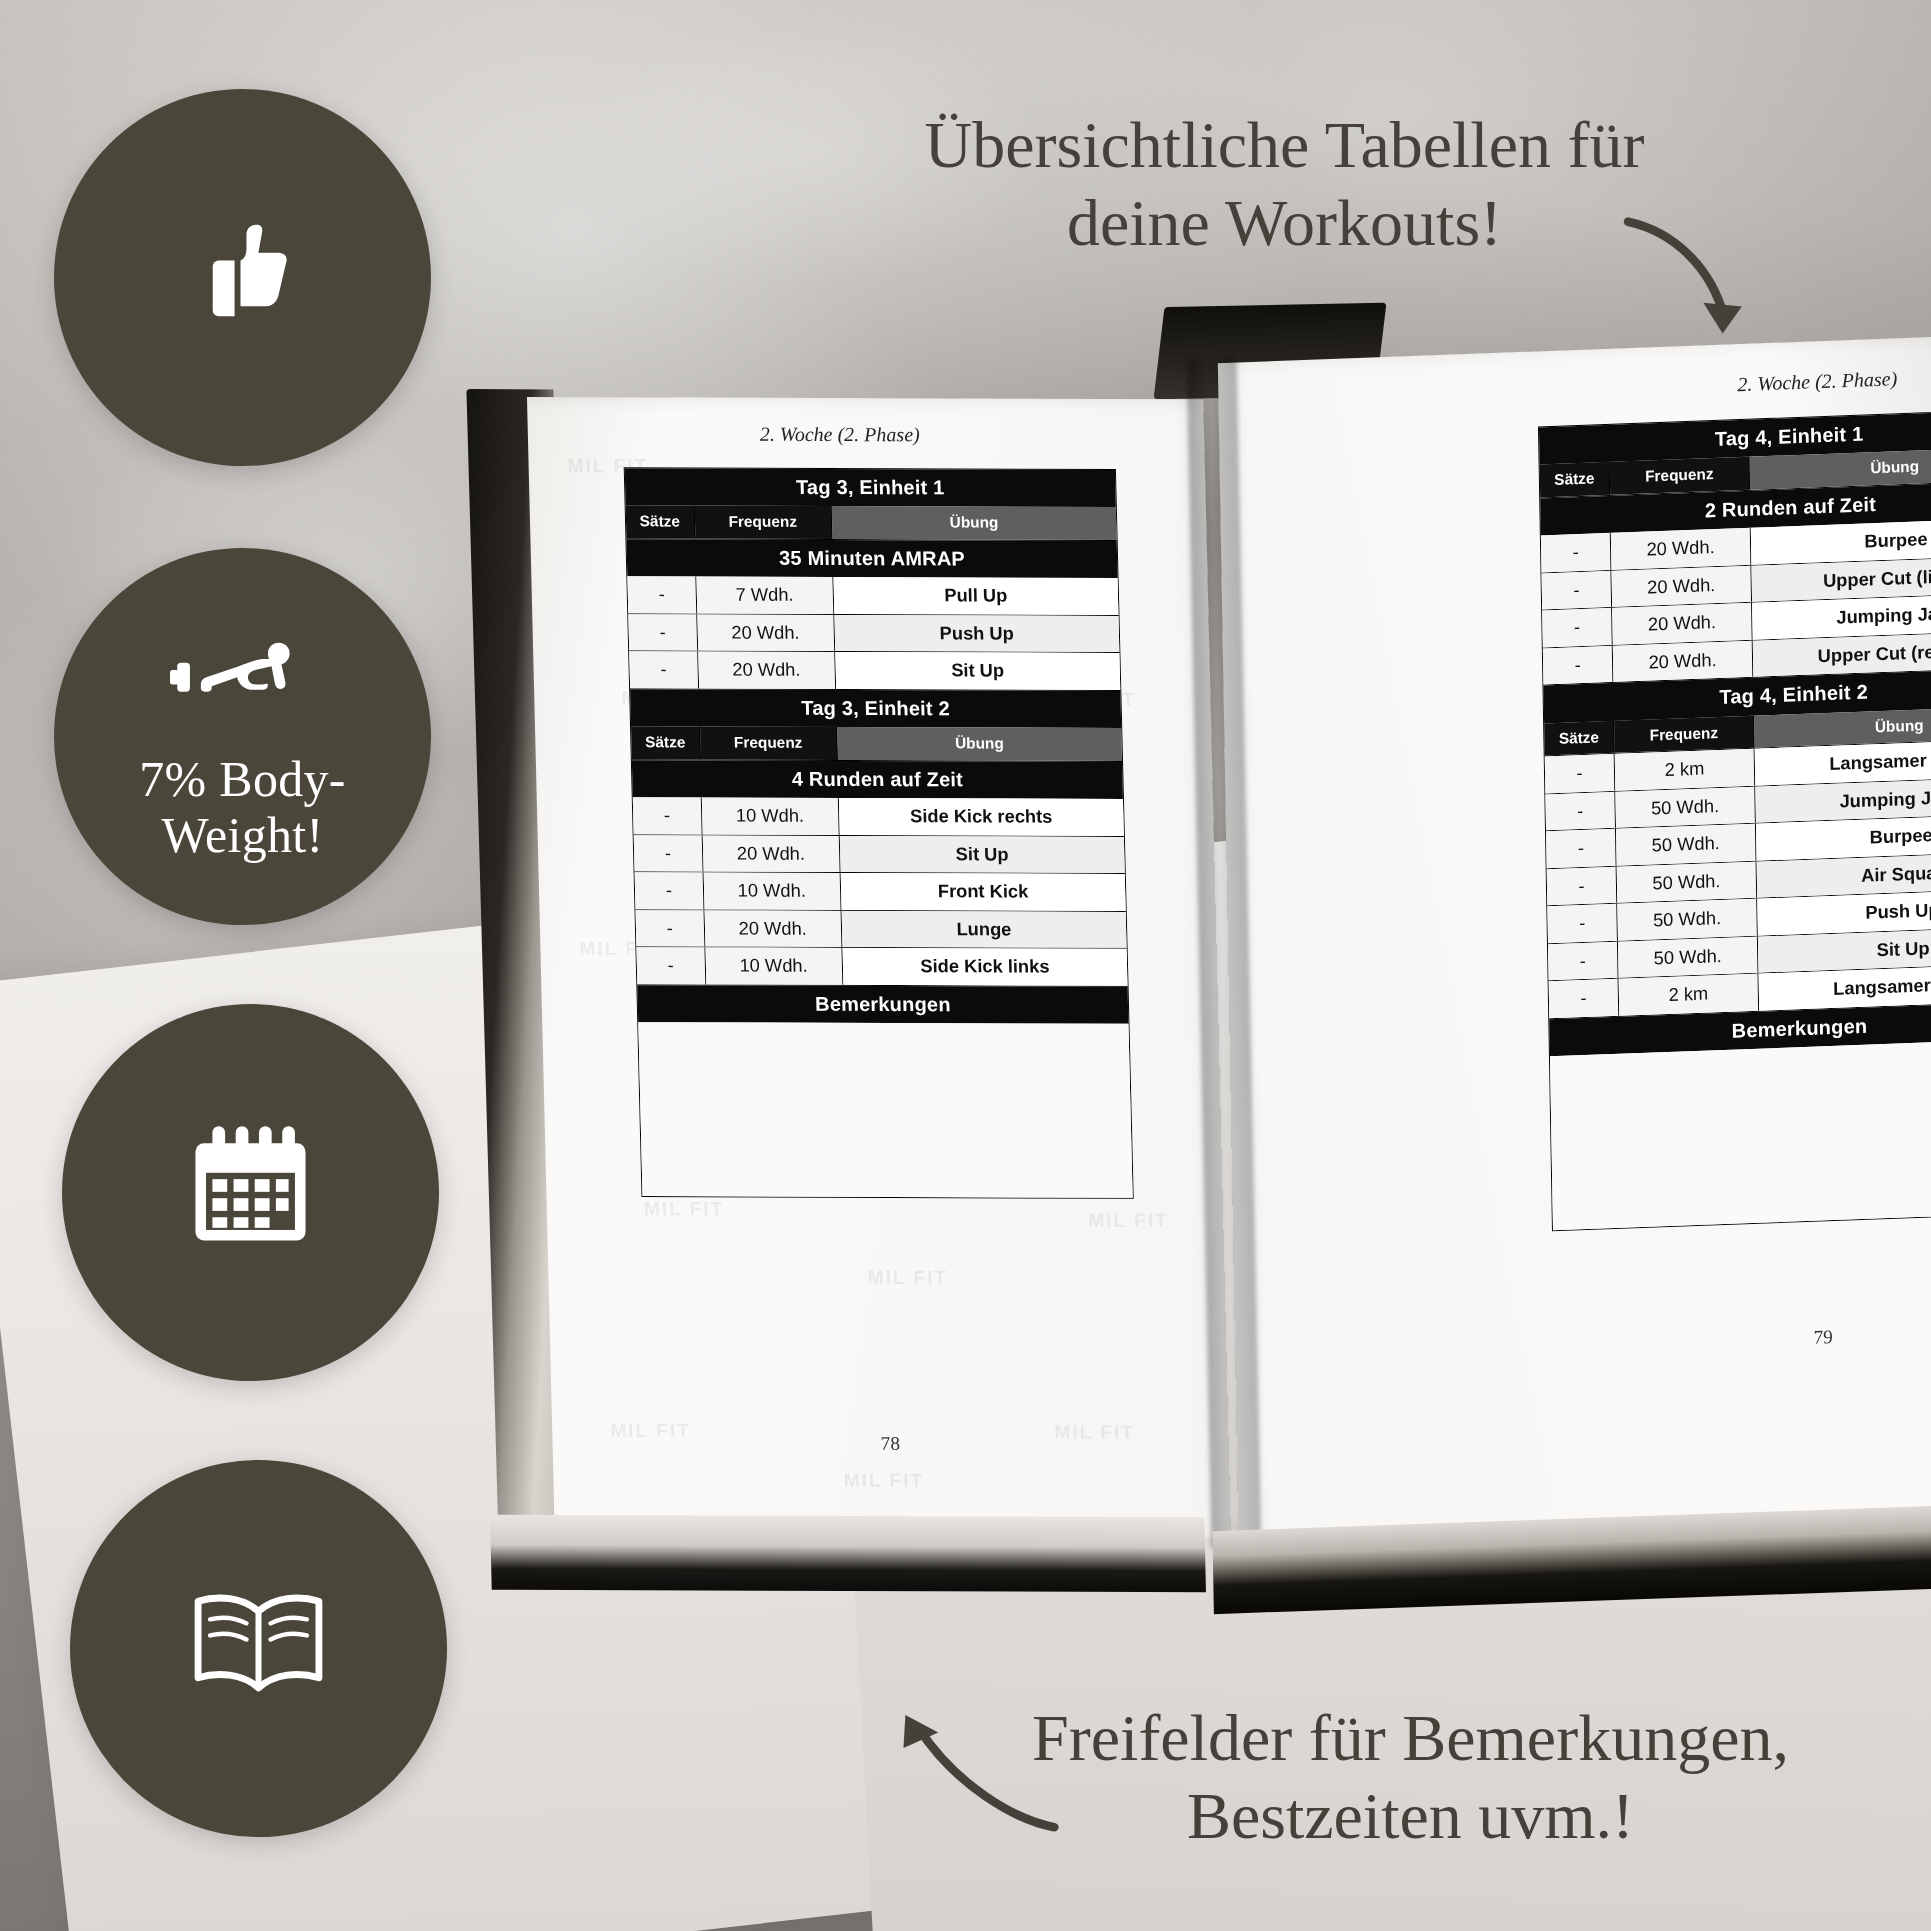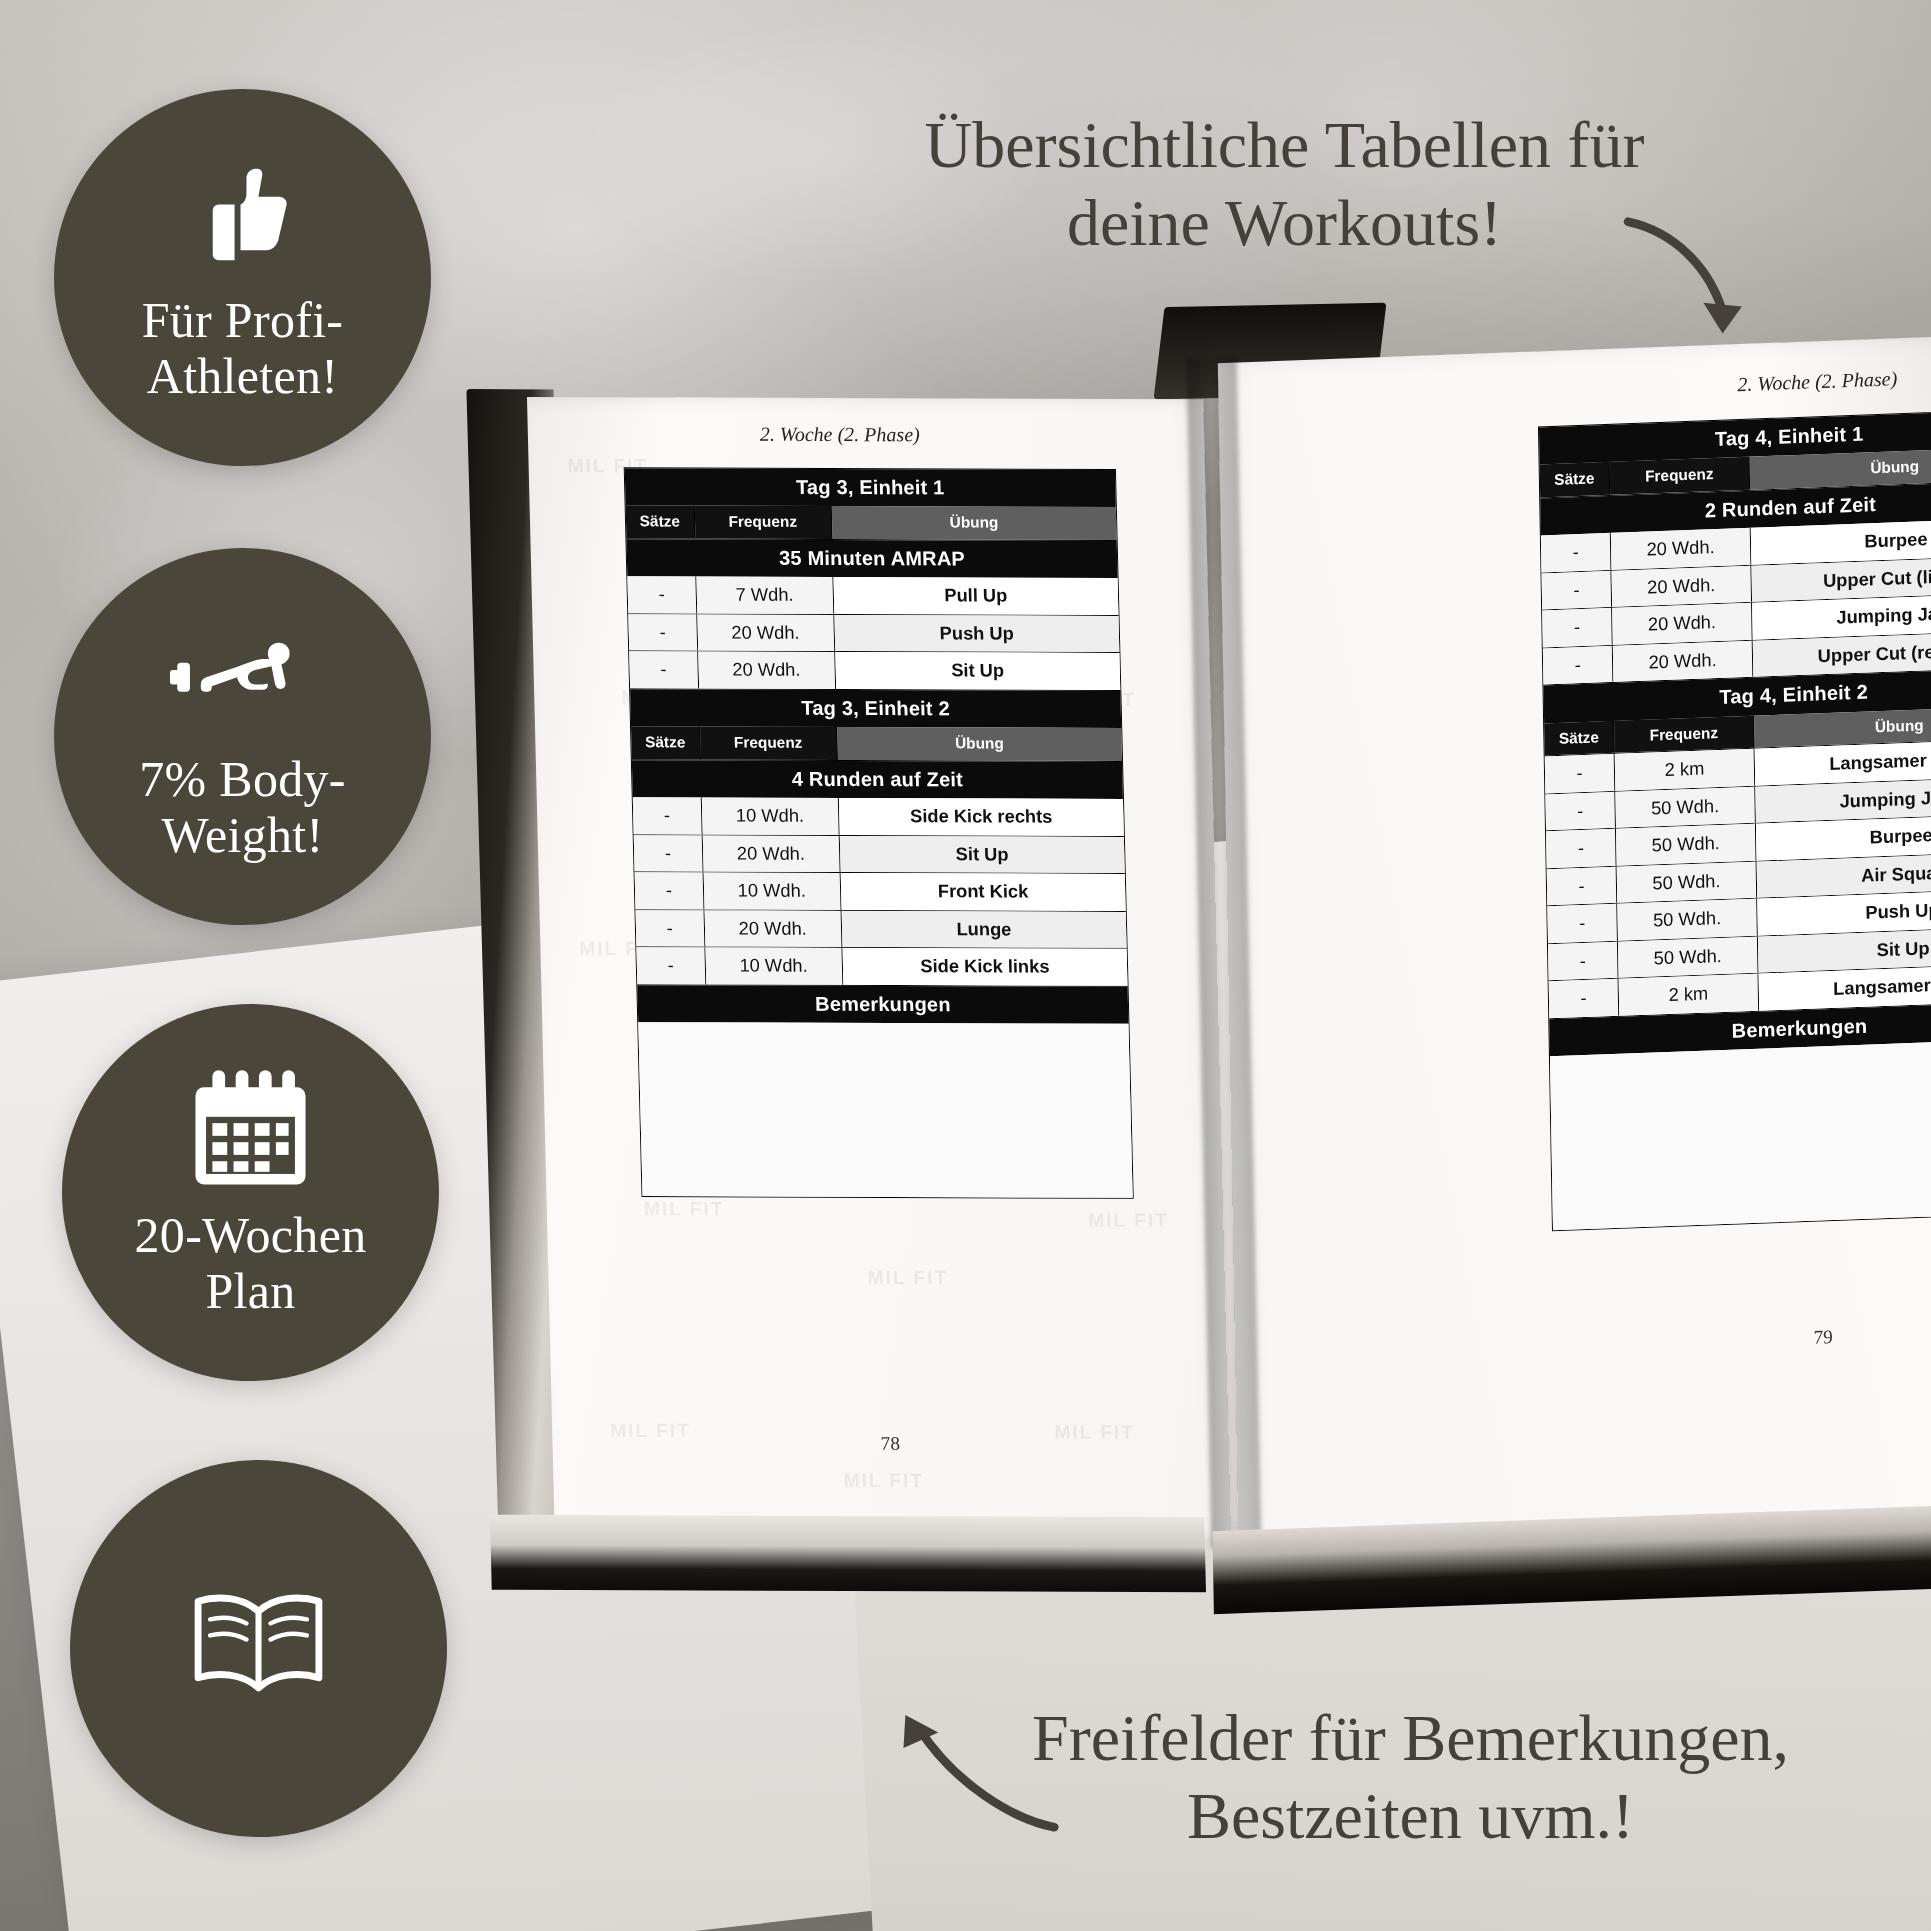--- a/index.html
+++ b/index.html
@@ -236,22 +236,20 @@
   <div id="bg-smoke"></div>
 </div>
 <div id="surface"></div>
 <div id="surface2"></div>
 
 <div class="badge" id="badge-0">
   <svg class="bicon" viewBox="0 0 64 64">
     <path fill="#ffffff" d="M20 27h8v28h-8a3 3 0 0 1-3-3V30a3 3 0 0 1 3-3z"></path>
     <path fill="#ffffff" d="M31 27c2-1 3-3 3-6v-7c0-3 2-5 5-5 2 0 3 1 3 3l-2 11h10c3 0 5 2 4 5l-4 17c-1 3-3 5-6 5H31V27z"></path>
   </svg>
-  <div class="blabel">Für Profi-
-Athleten!</div>
 </div>
 
 <div class="badge" id="badge-1">
   <svg class="bicon" viewBox="0 0 80 48">
     <circle cx="60" cy="13" r="6" fill="#fff"></circle>
     <path fill="#fff" d="M52 16c-4 0-9 2-14 4l-18 6c-2 .7-3 2-3 4v2c0 1.2 1 2 2 2h2c1 0 2-.8 2-2v-1l14-5c1 4 4 7 9 7h5c2 0 3-1 3-2.5S53 30 51 30h-4c-2 0-4-1.5-4-4 0-2 2-3.5 4-4l9-2 2 10c.3 1.5 1.6 2.5 3 2.5 1.8 0 3-1.6 2.7-3.4l-2.4-11C60.6 15.4 57 16 52 16z"></path>
     <rect x="4" y="18" width="7" height="16" rx="2" fill="#fff"></rect>
     <rect x="0" y="22" width="5" height="8" rx="1.5" fill="#fff"></rect>
   </svg>
   <div class="blabel">7% Body-
@@ -275,22 +273,20 @@
         <rect x="24" y="45" width="7" height="5"></rect>
       <rect x="34" y="45" width="7" height="5"></rect>
     </g>
     <g fill="#fff">
       <rect x="14" y="2" width="6" height="12" rx="3"></rect>
         <rect x="25" y="2" width="6" height="12" rx="3"></rect>
       <rect x="36" y="2" width="6" height="12" rx="3"></rect>
         <rect x="47" y="2" width="6" height="12" rx="3"></rect>
     </g>
   </svg>
-  <div class="blabel">20-Wochen
-Plan</div>
 </div>
 
 <div class="badge" id="badge-3">
   <svg class="bicon" viewBox="0 0 72 54">
     <path d="M36 12C28 5 16 4 6 7v38c10-3 22-2 30 5 8-7 20-8 30-5V7c-10-3-22-2-30 5z" fill="none" stroke="#fff" stroke-width="3.4" stroke-linejoin="round"></path>
     <path d="M36 12v38" stroke="#fff" stroke-width="3"></path>
     <path d="M12 16c6-1.5 12-1 18 2M12 24c6-1.5 12-1 18 2M42 18c6-3 12-3.5 18-2M42 26c6-3 12-3.5 18-2" stroke="#fff" stroke-width="2.2" fill="none" stroke-linecap="round"></path>
   </svg>
 </div>
 

